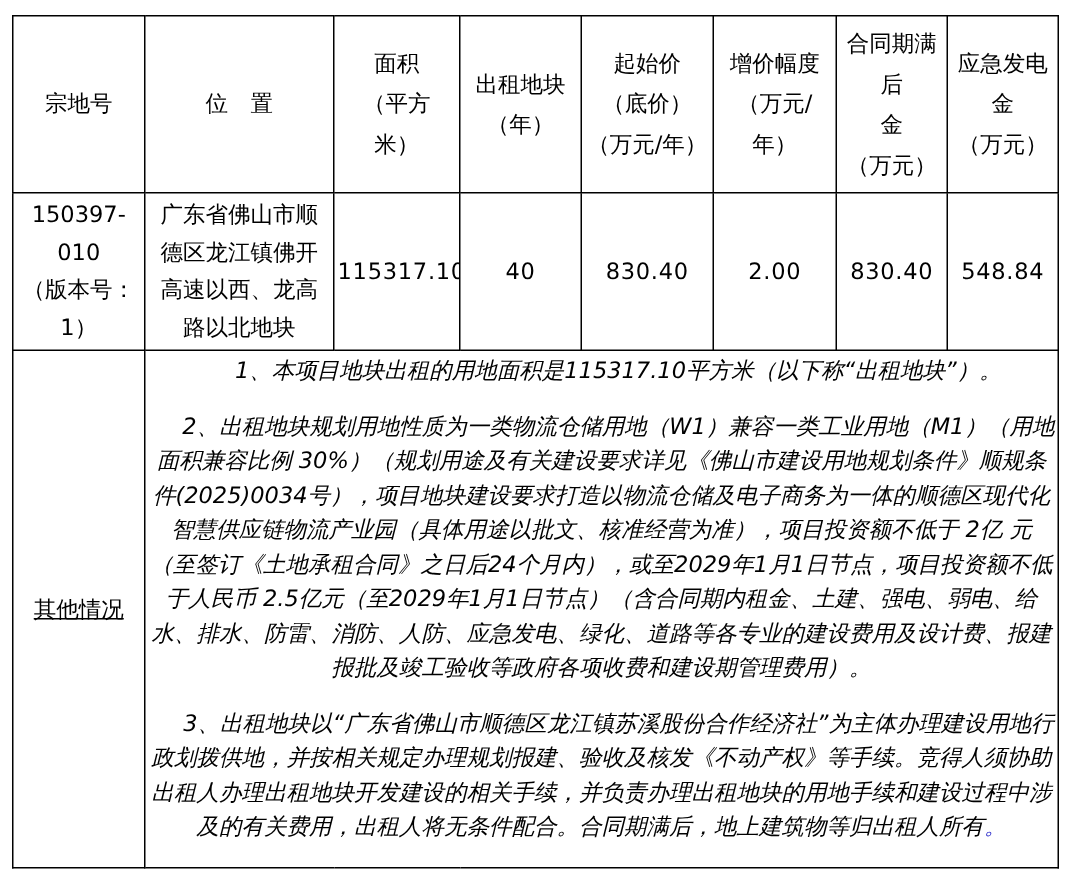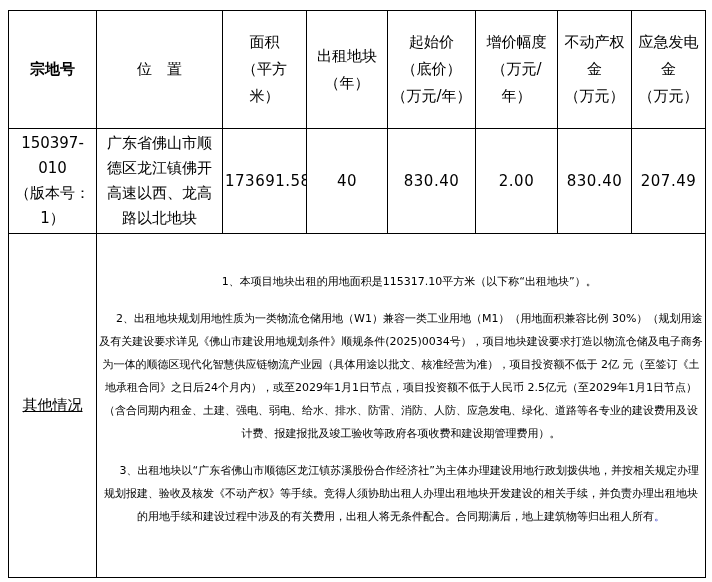--- a/index.html
+++ b/index.html
@@ -36,42 +36,43 @@
     overflow: hidden;
   }
   tr.header-row { height: 118px; }
   tr.data-row   { height: 102px; }
   tr.other-row  { height: 344px; }
 
   th.hdr {
     line-height: 27px;
     white-space: pre-line;
   }
-  th.hdr.bold { font-weight: bold; }
+  th.hdr.bold { font-weight: normal; }
 
   td.pre { white-space: pre-line; line-height: 25px; }
   td.parcel {
     text-align: left;
     padding-left: 4px;
     vertical-align: middle;
   }
   td.num { letter-spacing: 0.5px; }
 
   td.other-label { vertical-align: middle; text-decoration: underline; }
 
   td.other-content {
     text-align: justify;
     vertical-align: middle;
     padding: 10px 8px 10px 10px;
   }
   td.other-content p {
     margin: 14px 0;
     line-height: 23px;
     text-indent: 1.5em;
-    font-size: 11px;
+    font-size: 15px;
+    font-style: italic;
   }
   td.other-content p:first-child { margin-top: 0; }
   td.other-content p:last-child  { margin-bottom: 13px; }
 
   .blue-period { color: #3333cc; }
 </style>
 </head>
 <body>
 
 <div class="page">
@@ -93,41 +94,41 @@
         <th class="hdr">面积
 （平方
 米）</th>
         <th class="hdr">出租地块
 （年）</th>
         <th class="hdr">起始价
 （底价）
 （万元/年）</th>
         <th class="hdr">增价幅度
 （万元/年）</th>
-        <th class="hdr">不动产权
+        <th class="hdr">合同期满后
 金
 （万元）</th>
         <th class="hdr">应急发电
 金
 （万元）</th>
       </tr>
       <tr class="data-row">
         <td class="pre parcel">150397-010
 （版本号：
 1）</td>
         <td class="pre">广东省佛山市顺
 德区龙江镇佛开
 高速以西、龙高
 路以北地块</td>
-        <td class="num">173691.58</td>
+        <td class="num">115317.10</td>
         <td class="num">40</td>
         <td class="num">830.40</td>
         <td class="num">2.00</td>
         <td class="num">830.40</td>
-        <td class="num">207.49</td>
+        <td class="num">548.84</td>
       </tr>
       <tr class="other-row">
         <td class="other-label">其他情况</td>
         <td class="other-content" colspan="7">
           <p>1、本项目地块出租的用地面积是115317.10平方米（以下称“出租地块”）。</p>
           <p>2、出租地块规划用地性质为一类物流仓储用地（W1）兼容一类工业用地（M1）（用地面积兼容比例 30%）（规划用途及有关建设要求详见《佛山市建设用地规划条件》顺规条件(2025)0034号），项目地块建设要求打造以物流仓储及电子商务为一体的顺德区现代化智慧供应链物流产业园（具体用途以批文、核准经营为准），项目投资额不低于 2亿 元（至签订《土地承租合同》之日后24个月内），或至2029年1月1日节点，项目投资额不低于人民币 2.5亿元（至2029年1月1日节点）（含合同期内租金、土建、强电、弱电、给水、排水、防雷、消防、人防、应急发电、绿化、道路等各专业的建设费用及设计费、报建报批及竣工验收等政府各项收费和建设期管理费用）。</p>
           <p><span>3、出租地块以“广东省佛山市顺德区龙江镇苏溪股份合作经济社”为主体办理建设用地行政划拨供地，并按相关规定办理规划报建、验收及核发《不动产权》等手续。竞得人须协助出租人办理出租地块开发建设的相关手续，并负责办理出租地块的用地手续和建设过程中涉及的有关费用，出租人将无条件配合。合同期满后，地上建筑物等归出租人所有</span><span class="blue-period">。</span></p>
         </td>
       </tr>
     </tbody>

